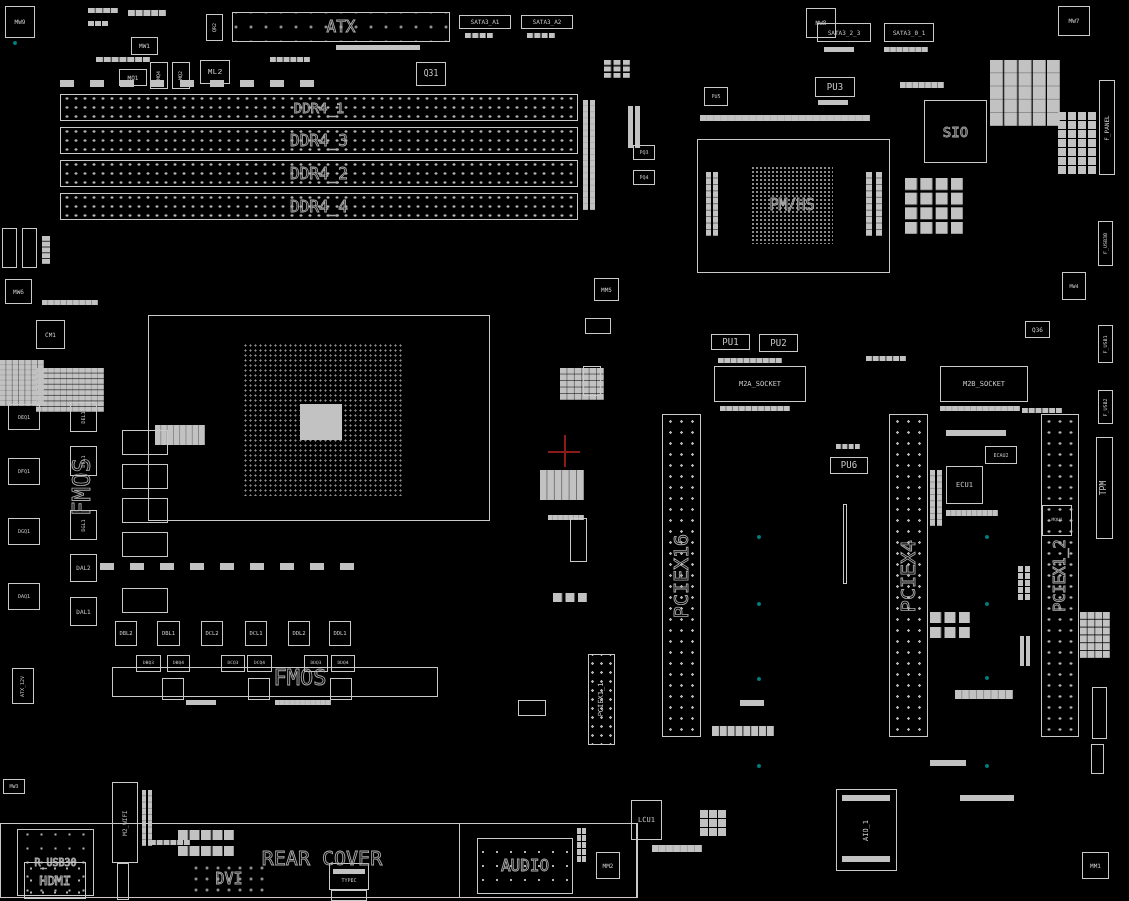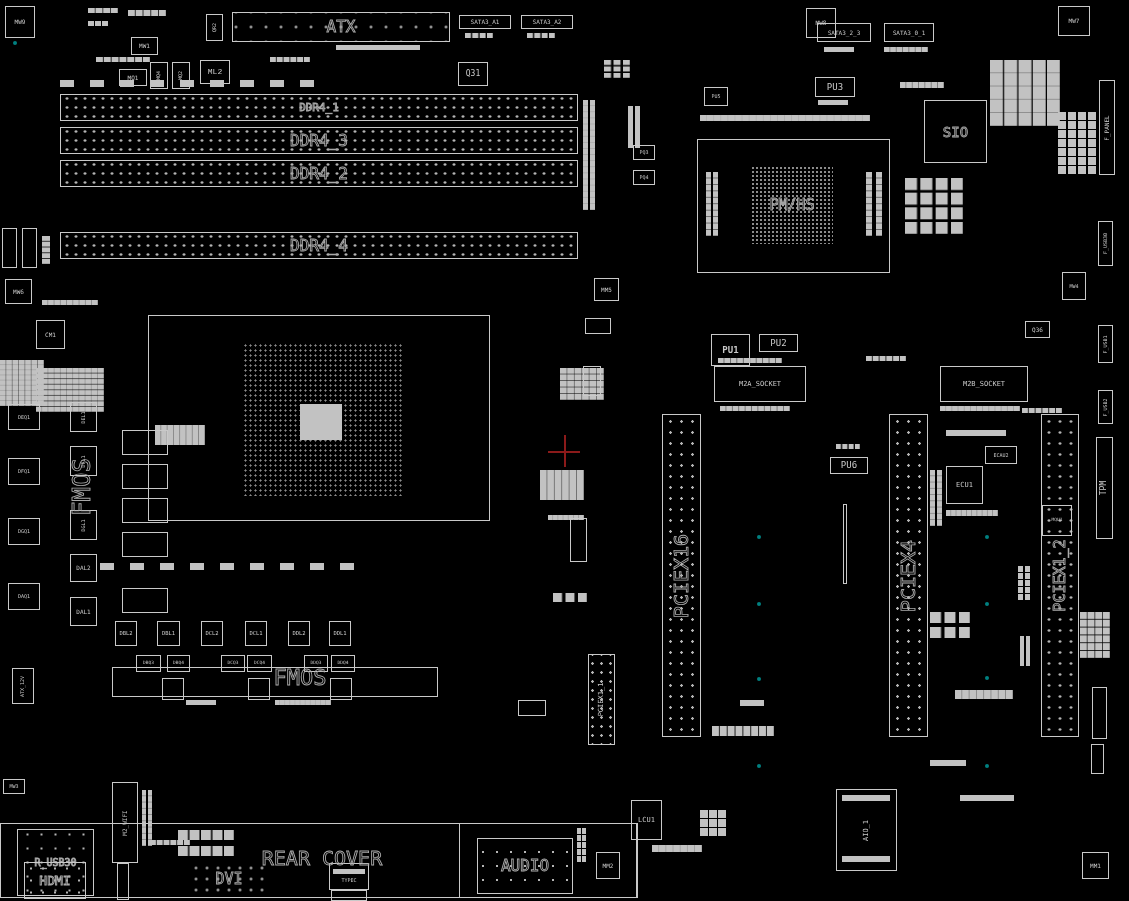--- a/index.html
+++ b/index.html
@@ -65,36 +65,36 @@
     </div>
     <div class="comp bordered" style="left: 172px; top: 62px; width: 18px; height: 27px;">
       <span class="lbl vert" style="font-size: 5px;">MQ2</span>
     </div>
     <div class="comp bordered" style="left: 206px; top: 14px; width: 17px; height: 27px;">
       <span class="lbl vert" style="font-size: 5px;">QR2</span>
     </div>
     <div class="comp bordered" style="left: 200px; top: 60px; width: 30px; height: 24px;">
       <span class="lbl" style="font-size: 8px; font-family: Liberation Mono, monospace;">ML2</span>
     </div>
-    <div class="comp bordered" style="left: 416px; top: 62px; width: 30px; height: 24px; margin-left: 42px;">
+    <div class="comp bordered" style="left: 416px; top: 62px; width: 30px; height: 24px;">
       <span class="lbl" style="font-size: 8px;">Q31</span>
     </div>
     <div class="comp" style="left: 60px; top: 80px; width: 262px; height: 7px; background-image: repeating-linear-gradient(90deg, rgb(194, 194, 194) 0px, rgb(194, 194, 194) 14px, transparent 14px, transparent 30px);"></div>
     <div class="comp" style="left: 336px; top: 45px; width: 84px; height: 6px; background-image: linear-gradient(rgb(194, 194, 194), rgb(194, 194, 194)); background-size: 6px 5px; background-repeat: space;"></div>
     <div class="comp" style="left: 270px; top: 57px; width: 40px; height: 6px; background-image: linear-gradient(rgb(194, 194, 194), rgb(194, 194, 194)); background-size: 6px 5px; background-repeat: space;"></div>
     <div class="comp bordered" style="left: 60px; top: 94px; width: 518px; height: 27px; background-image: radial-gradient(circle, rgb(181, 181, 181) 1.1px, transparent 1.5px); background-size: 9px 9px; background-position: center center;">
-      <span class="lbl outline-text" style="font-size: 11px;">DDR4_1</span>
+      <span class="lbl outline-text" style="font-size: 14px;">DDR4_1</span>
     </div>
     <div class="comp bordered" style="left: 60px; top: 127px; width: 518px; height: 27px; background-image: radial-gradient(circle, rgb(181, 181, 181) 1.1px, transparent 1.5px); background-size: 9px 9px; background-position: center center;">
       <span class="lbl outline-text" style="font-size: 16px;">DDR4_3</span>
     </div>
     <div class="comp bordered" style="left: 60px; top: 160px; width: 518px; height: 27px; background-image: radial-gradient(circle, rgb(181, 181, 181) 1.1px, transparent 1.5px); background-size: 9px 9px; background-position: center center;">
       <span class="lbl outline-text" style="font-size: 16px;">DDR4_2</span>
     </div>
-    <div class="comp bordered" style="left: 60px; top: 193px; width: 518px; height: 27px; background-image: radial-gradient(circle, rgb(181, 181, 181) 1.1px, transparent 1.5px); background-size: 9px 9px; background-position: center center; margin-top: 39px;">
+    <div class="comp bordered" style="left: 60px; top: 193px; width: 518px; height: 27px; background-image: radial-gradient(circle, rgb(181, 181, 181) 1.1px, transparent 1.5px); background-size: 9px 9px; background-position: center center;">
       <span class="lbl outline-text" style="font-size: 16px;">DDR4_4</span>
     </div>
     <div class="comp" style="left: 583px; top: 100px; width: 12px; height: 110px; background-image: linear-gradient(rgb(194, 194, 194), rgb(194, 194, 194)); background-size: 5px 6px; background-repeat: space;"></div>
     <div class="comp" style="left: 604px; top: 60px; width: 26px; height: 18px; background-image: linear-gradient(rgb(194, 194, 194), rgb(194, 194, 194)); background-size: 7px 5px; background-repeat: space;"></div>
     <div class="comp" style="left: 628px; top: 106px; width: 12px; height: 42px; background-image: linear-gradient(rgb(194, 194, 194), rgb(194, 194, 194)); background-size: 5px 6px; background-repeat: space;"></div>
     <div class="comp bordered" style="left: 704px; top: 87px; width: 24px; height: 19px;">
       <span class="lbl" style="font-size: 5px;">PU5</span>
     </div>
     <div class="comp bordered" style="left: 815px; top: 77px; width: 40px; height: 20px;">
       <span class="lbl" style="font-size: 9px;">PU3</span>
@@ -269,21 +269,21 @@
     </div>
     <div class="comp bordered" style="left: 1098px; top: 325px; width: 15px; height: 38px;">
       <span class="lbl vert" style="font-size: 5px;">F_USB1</span>
     </div>
     <div class="comp bordered" style="left: 1098px; top: 390px; width: 15px; height: 34px;">
       <span class="lbl vert" style="font-size: 5px;">F_USB2</span>
     </div>
     <div class="comp bordered" style="left: 1025px; top: 321px; width: 25px; height: 17px;">
       <span class="lbl" style="font-size: 6px;">Q36</span>
     </div>
-    <div class="comp bordered" style="left: 711px; top: 334px; width: 39px; height: 32px; font-weight: bold;">
+    <div class="comp bordered" style="left: 711px; top: 334px; width: 39px; height: 16px;">
       <span class="lbl" style="font-size: 9px;">PU1</span>
     </div>
     <div class="comp bordered" style="left: 759px; top: 334px; width: 39px; height: 18px;">
       <span class="lbl" style="font-size: 9px;">PU2</span>
     </div>
     <div class="comp" style="left: 718px; top: 358px; width: 64px; height: 7px; background-image: linear-gradient(rgb(194, 194, 194), rgb(194, 194, 194)); background-size: 6px 5px; background-repeat: space;"></div>
     <div class="comp bordered" style="left: 714px; top: 366px; width: 92px; height: 36px;">
       <span class="lbl" style="font-size: 7px;">M2A_SOCKET</span>
     </div>
     <div class="comp bordered" style="left: 940px; top: 366px; width: 88px; height: 36px;">

